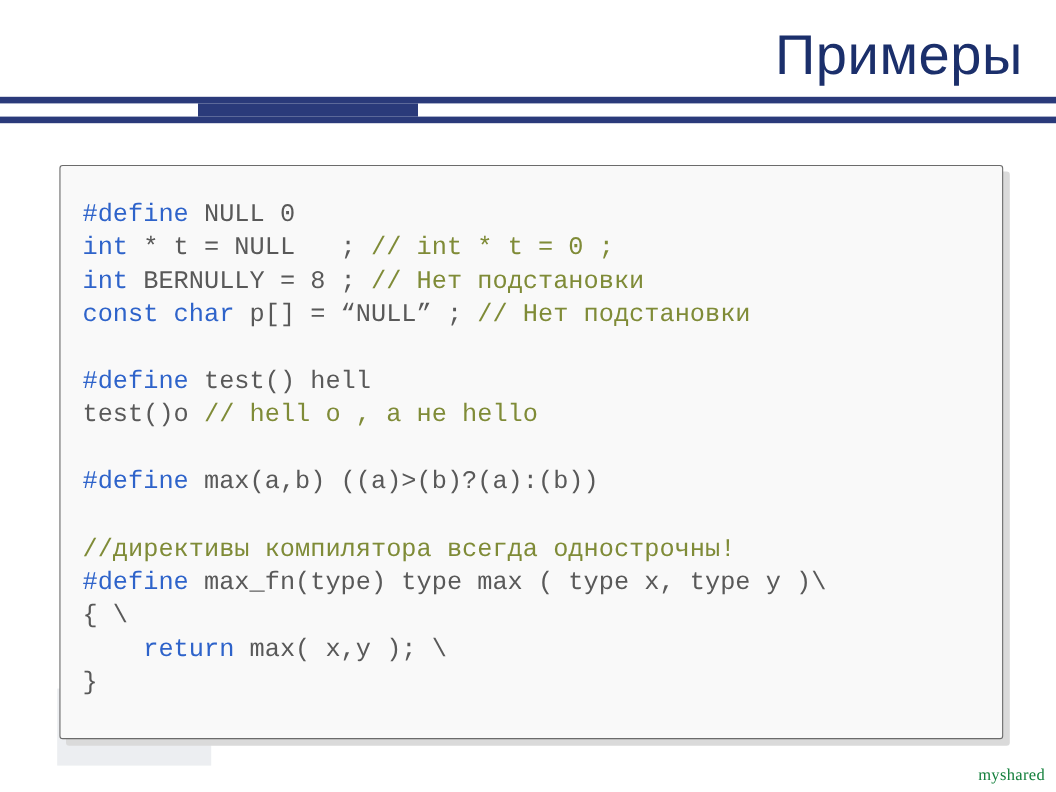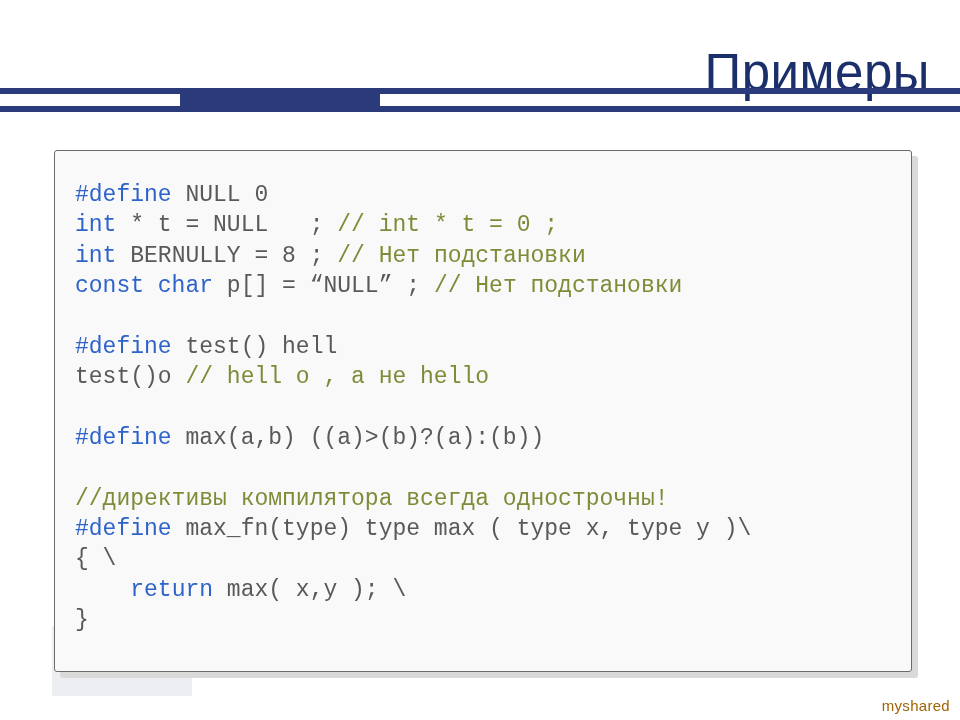--- a/index.html
+++ b/index.html
@@ -19,21 +19,20 @@
     box-sizing: border-box;
   }
   .title {
     position: absolute;
     top: 20px;
     right: 30px;
     font-size: 51px;
     color: #1b2f6b;
     font-weight: 400;
     letter-spacing: 0.5px;
-    margin-top: 23px;
   }
   .stripe {
     position: absolute;
     left: 0;
     top: 88px;
     width: 960px;
     height: 24px;
   }
   .stripe::before {
     content: "";
@@ -96,22 +95,22 @@
     bottom: 24px;
     width: 140px;
     height: 70px;
     background: #eceef1;
   }
   .watermark {
     position: absolute;
     right: 10px;
     bottom: 6px;
     font-size: 15px;
-    color: #a16207;
-    font-family: Liberation Sans, sans-serif;
+    color: #15803d;
+    font-family: Liberation Serif, serif;
     letter-spacing: 0.3px;
   }
 </style>
 </head>
 <body>
 
 <div class="slide">
 
   <div class="title">Примеры</div>
 

